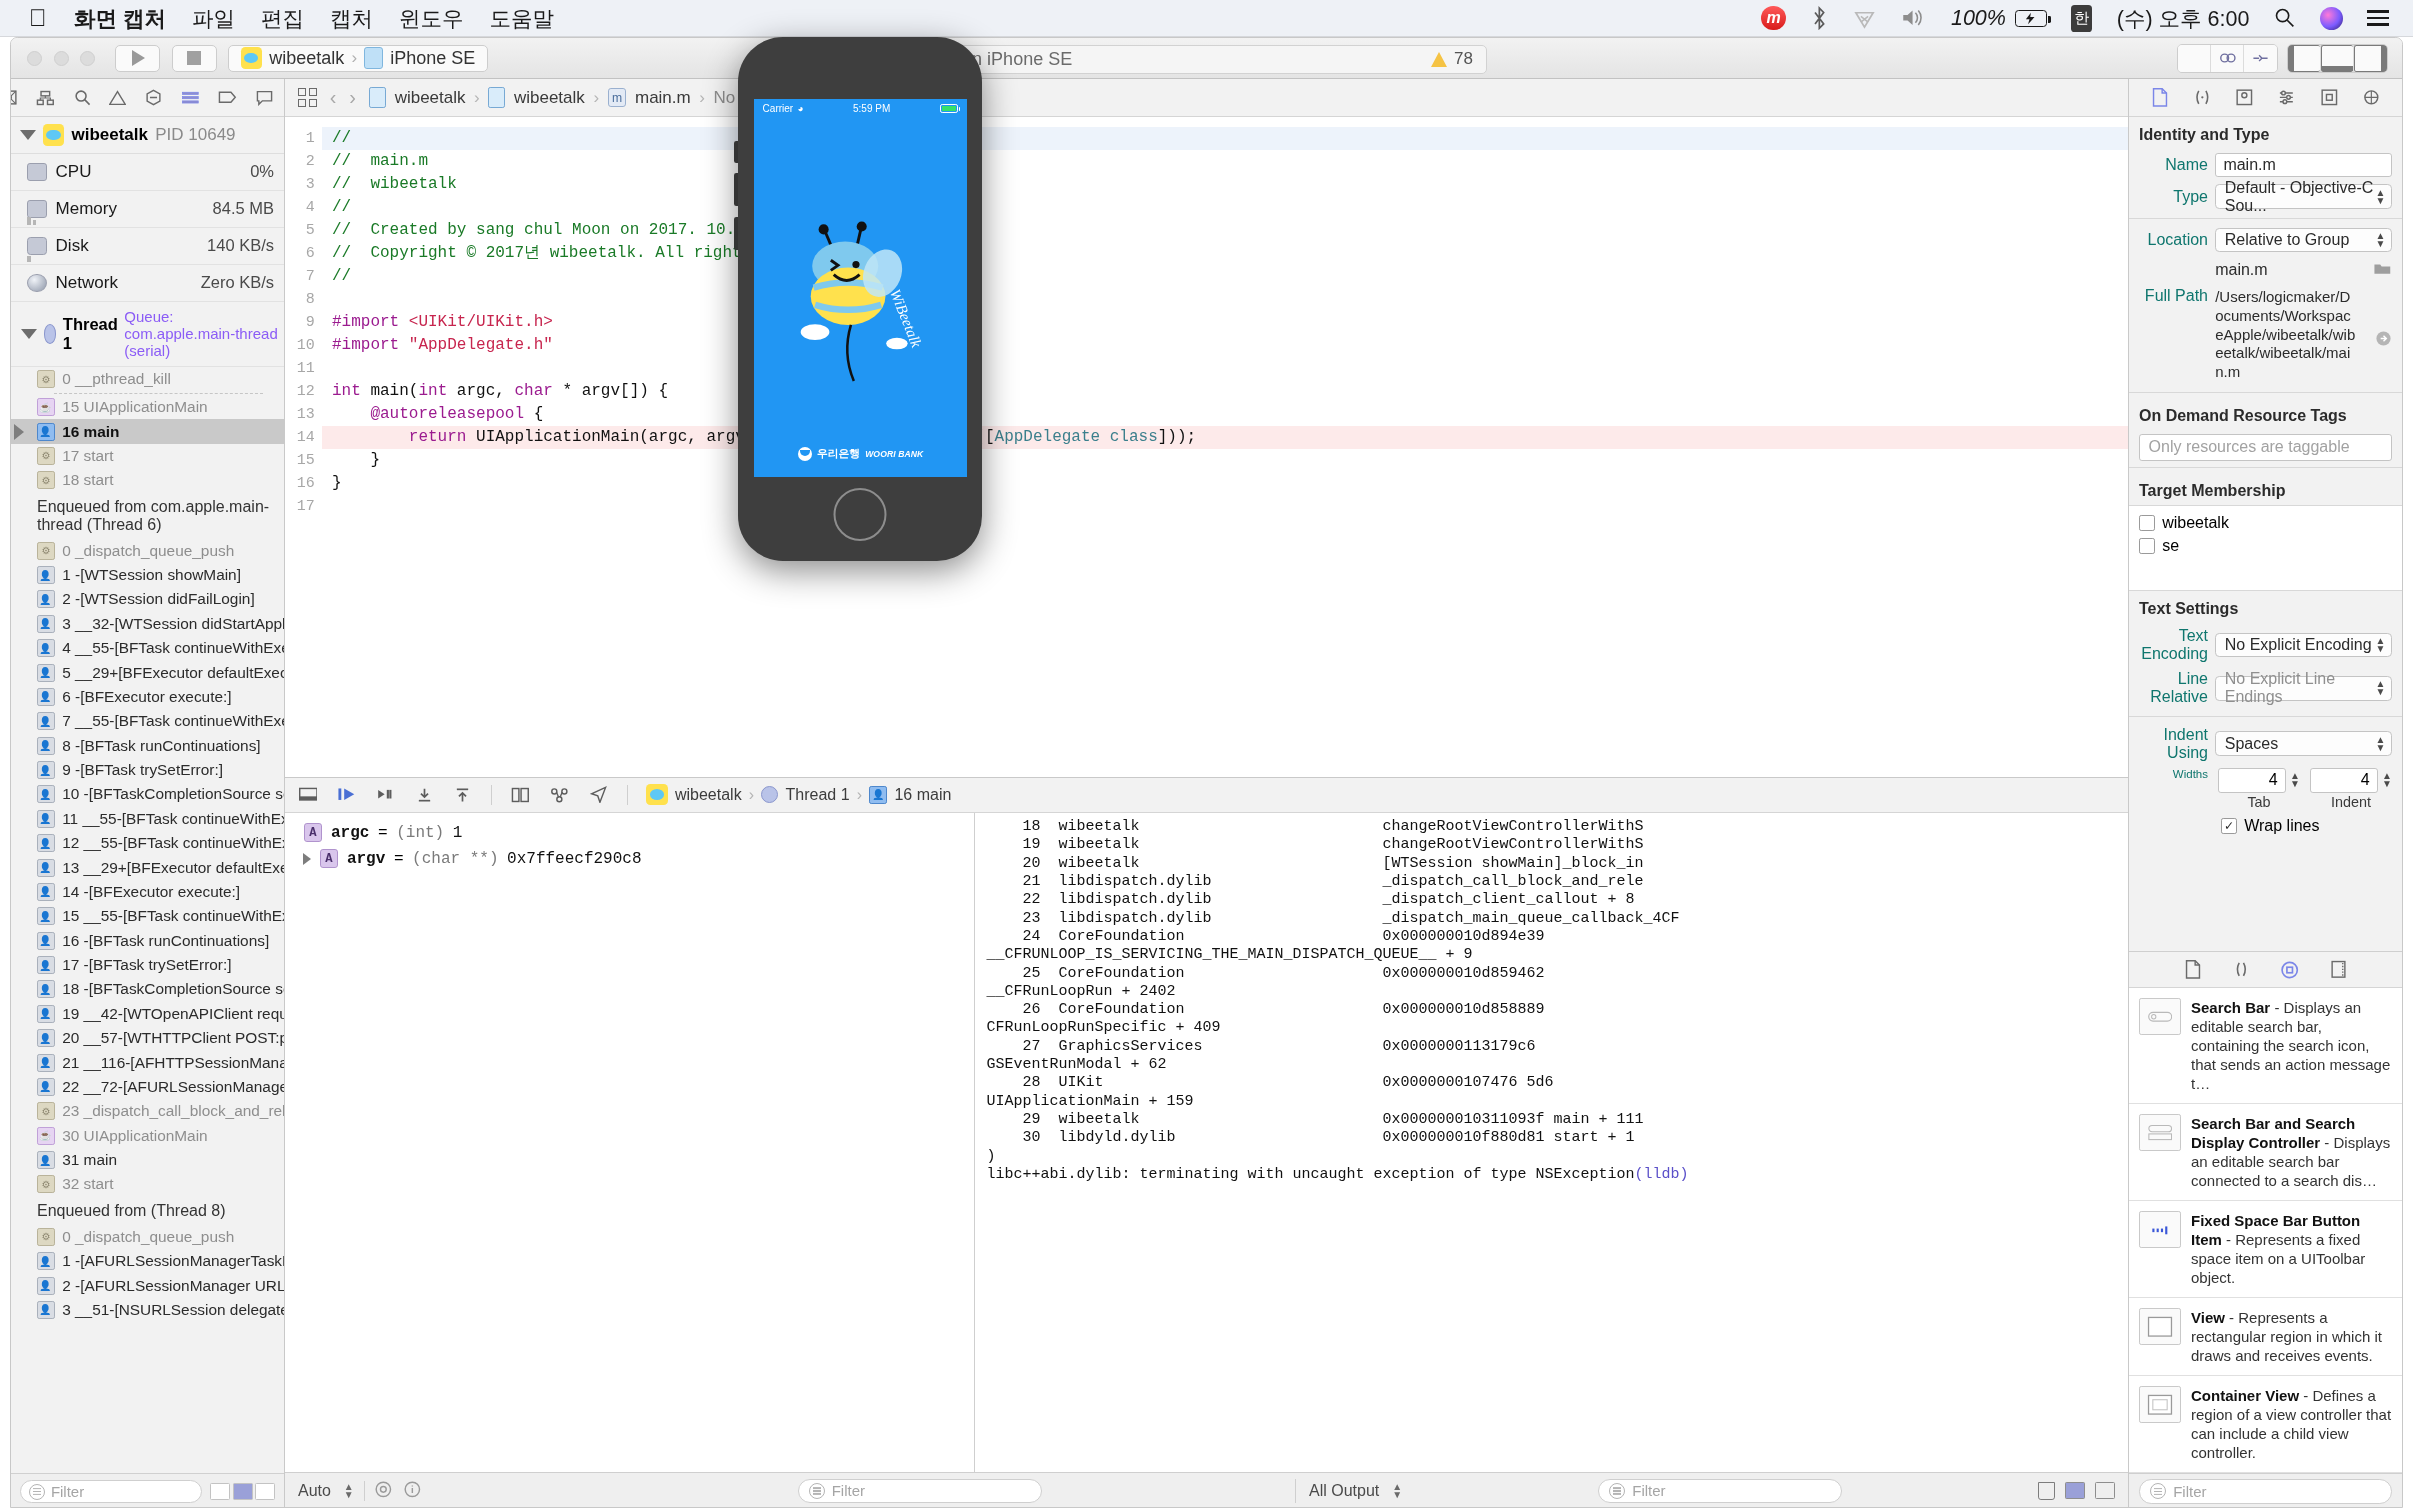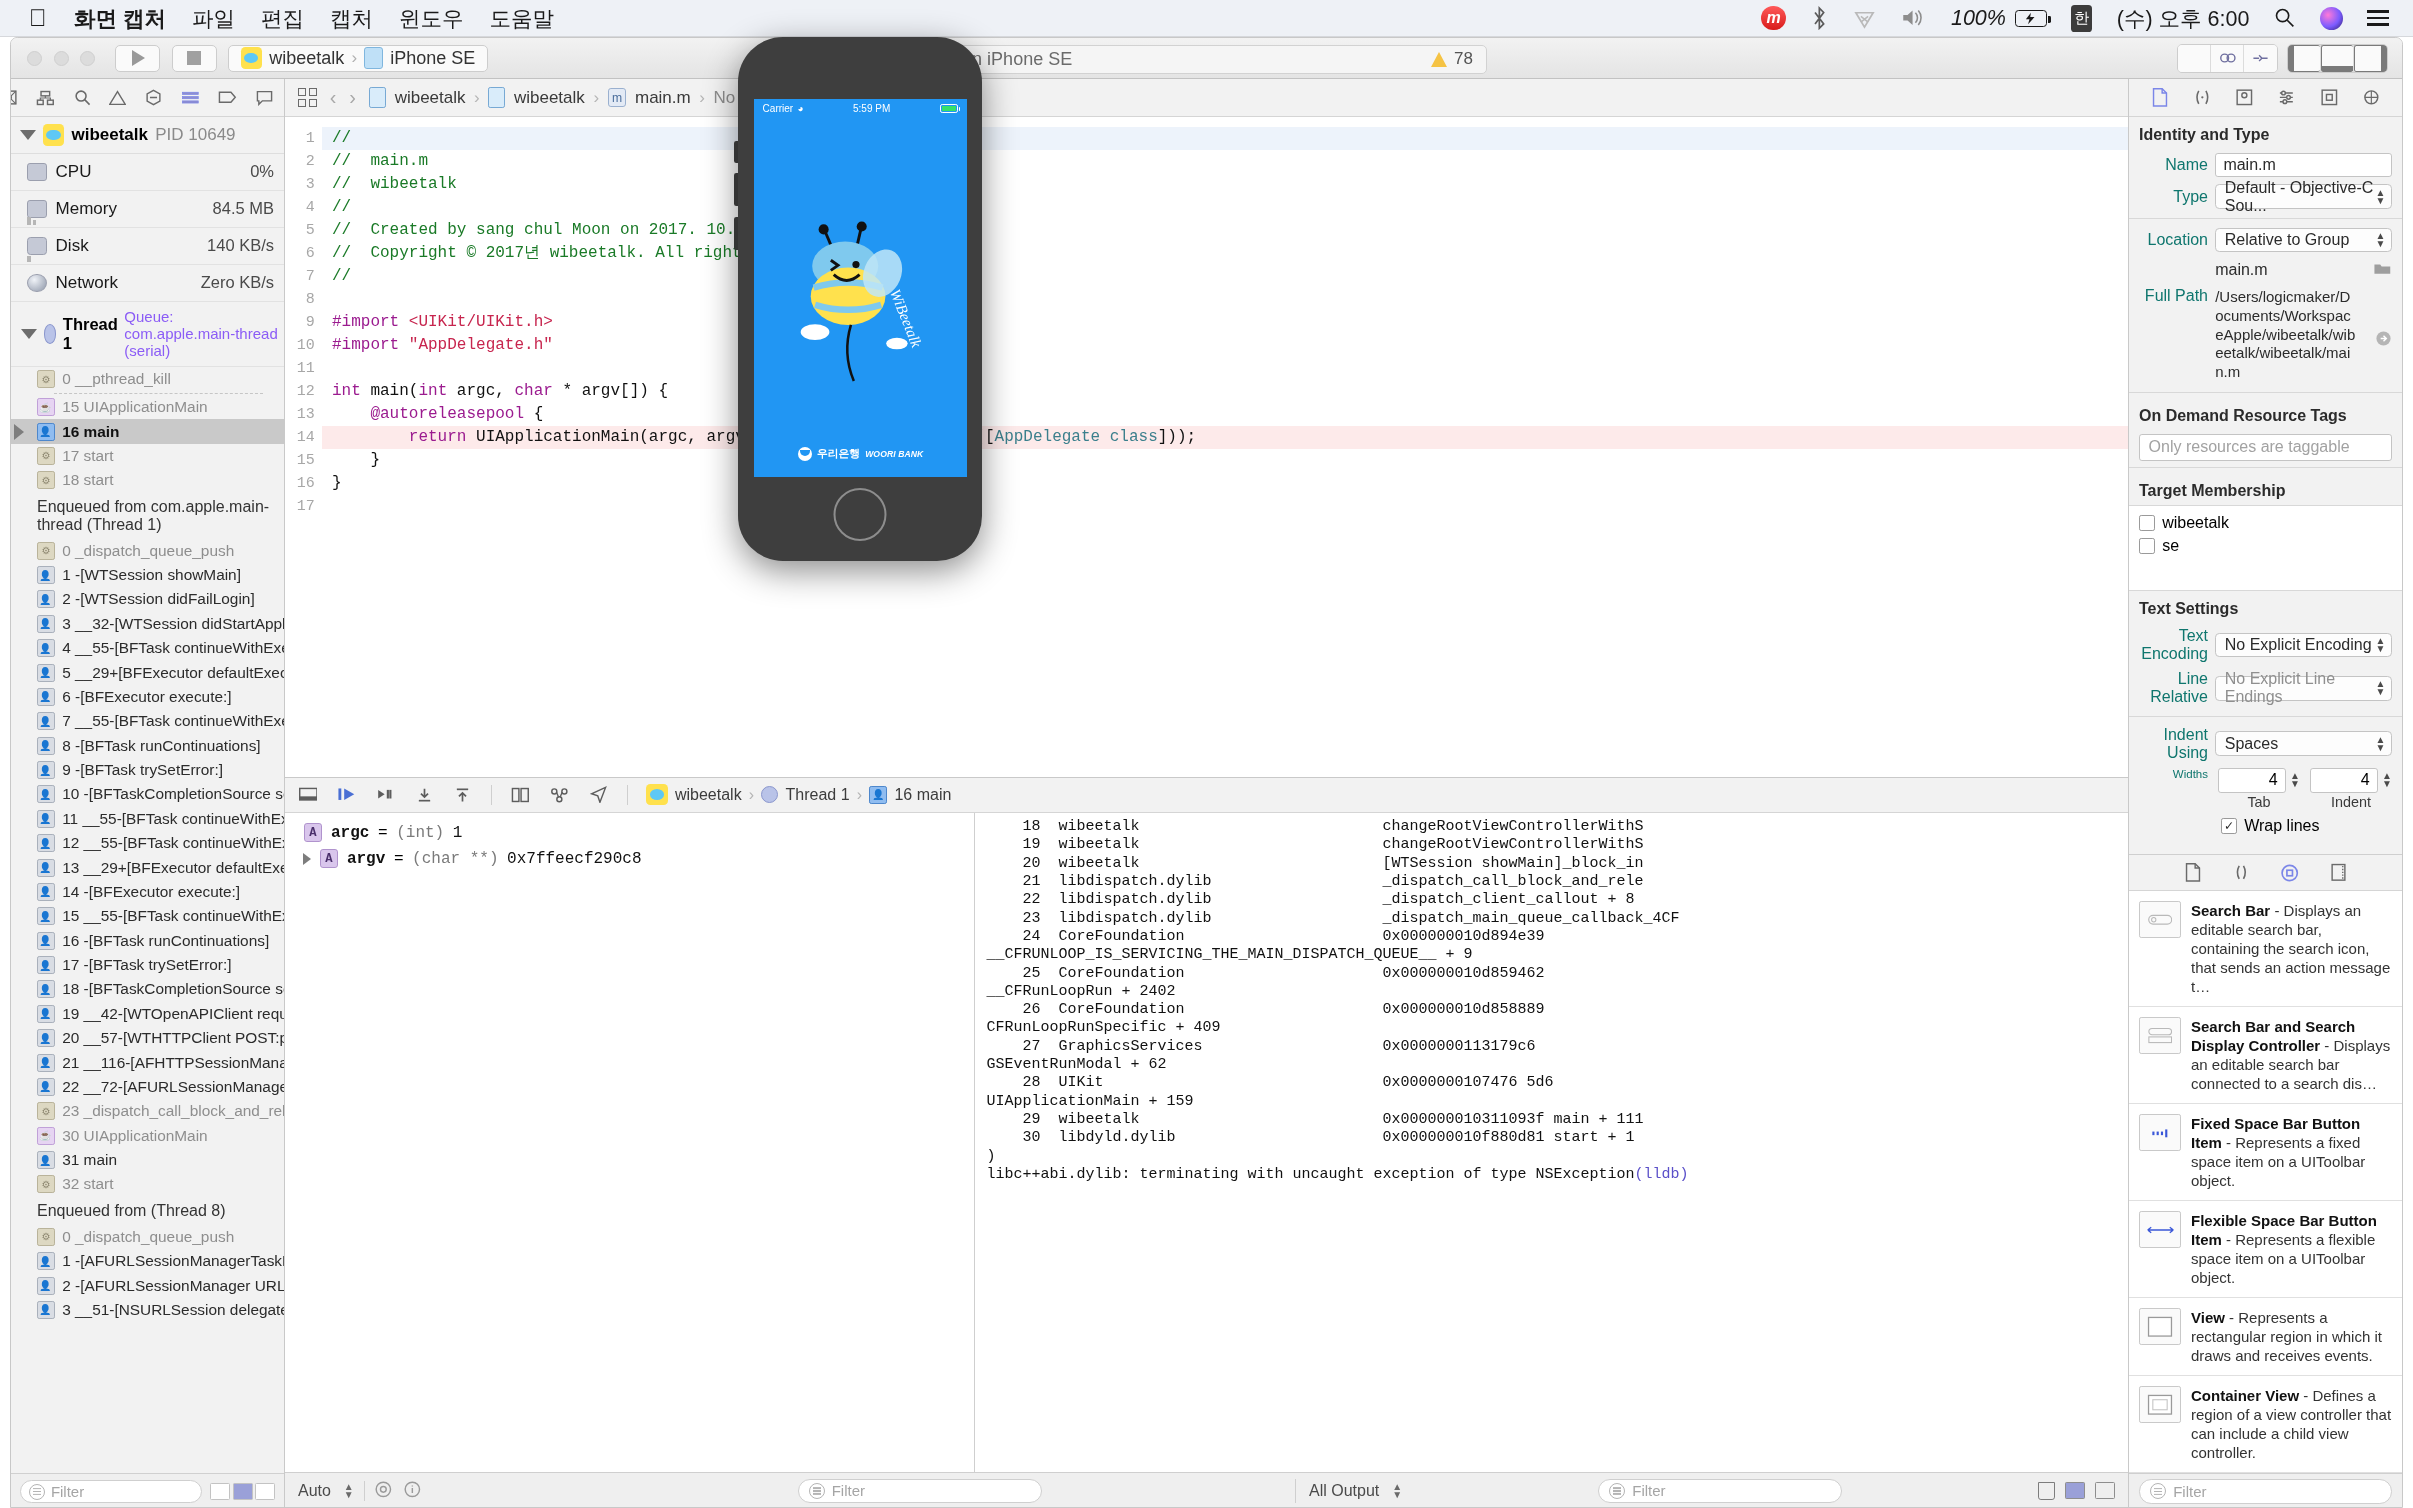--- a/index.html
+++ b/index.html
@@ -538,21 +538,21 @@
             </div>
           <div class="srow dim">
               <span class="sicon">⚙</span>
               <span>17 start</span>
             </div>
           <div class="srow dim">
               <span class="sicon">⚙</span>
               <span>18 start</span>
             </div>
 
-          <div class="enq">Enqueued from com.apple.main-thread (Thread 1)</div>
+          <div class="enq">Enqueued from com.apple.main-thread (Thread 6)</div>
 
           <div class="srow dim">
               <span class="sicon">⚙</span>
               <span>0 _dispatch_queue_push</span>
             </div>
           <div class="srow dark">
               <span class="sicon person">👤</span>
               <span>1 -[WTSession showMain]</span>
             </div>
           <div class="srow dark">
@@ -1082,28 +1082,20 @@
                   <rect x="6" y="5" width="3" height="5" fill="#3a57d8"></rect>
                   <rect x="12" y="5" width="3" height="5" fill="#3a57d8"></rect>
                   <rect x="18" y="5" width="3" height="5" fill="#3a57d8"></rect>
                   <rect x="24" y="2" width="3" height="11" fill="#3a57d8"></rect>
                 </svg>
               </span>
             <span class="libtxt"><b>Fixed Space Bar Button Item</b><span> - Represents a fixed space item on a UIToolbar object.</span></span>
           </div>
           <div class="libitem">
             <span class="libthumb">
-                <svg width="29" height="10" viewBox="0 0 40 14">
-                  <path d="M2 7 h36 M2 7 l5 -4 M2 7 l5 4 M38 7 l-5 -4 M38 7 l-5 4" stroke="#3a57d8" stroke-width="1.8" fill="none"></path>
-                </svg>
-              </span>
-            <span class="libtxt"><b>Flexible Space Bar Button Item</b><span> - Represents a flexible space item on a UIToolbar object.</span></span>
-          </div>
-          <div class="libitem">
-            <span class="libthumb">
                 <svg width="26" height="21.5" viewBox="0 0 36 30">
                   <rect x="2" y="2" width="32" height="26" stroke="#9a9a9a" stroke-width="1.8" fill="#fff"></rect>
                 </svg>
               </span>
             <span class="libtxt"><b>View</b><span> - Represents a rectangular region in which it draws and receives events.</span></span>
           </div>
           <div class="libitem">
             <span class="libthumb">
                 <svg width="26" height="21.5" viewBox="0 0 36 30">
                   <rect x="2" y="2" width="32" height="26" stroke="#9a9a9a" stroke-width="1.8" fill="#fff"></rect>

